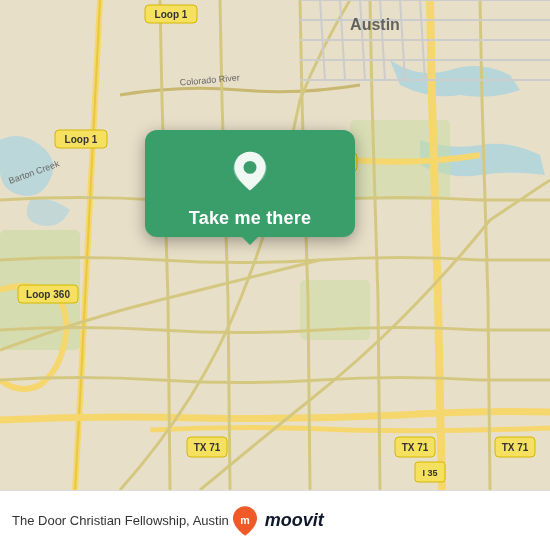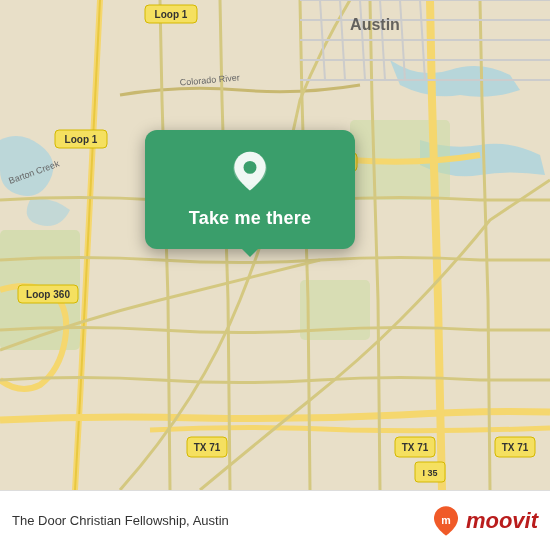--- a/index.html
+++ b/index.html
@@ -22,58 +22,58 @@
 
     
     #bottom-bar {
       width: 550px;
       height: 60px;
       background: #fff;
       border-top: 1px solid #ddd;
       display: flex;
       align-items: center;
       padding: 0 12px;
-      justify-content: space-between;
+      justify-content: flex-start;
     }
 
     #location-text {
       font-size: 13px;
       color: #333;
     }
 
     #moovit-logo {
       display: flex;
       align-items: center;
       gap: 4px;
     }
 
     #moovit-icon {
       width: 32px;
       height: 32px;
     }
 
     #moovit-wordmark {
-      font-size: 22px;
+      font-size: 18px;
       font-weight: bold;
-      color: #b91c1c;
+      color: #0f172a;
       font-style: italic;
     }
 
     
     #popup-card {
       position: absolute;
       top: 130px;
       left: 145px;
       width: 210px;
       background: #3a9e6b;
       border-radius: 12px;
       display: flex;
       flex-direction: column;
       align-items: center;
-      padding: 18px 20px 20px;
+      padding: 18px 20px 8px;
       box-shadow: 0 4px 16px rgba(0,0,0,0.35);
       z-index: 10;
     }
 
     #popup-card::after {
       content: '';
       position: absolute;
       bottom: -18px;
       left: 50%;
       transform: translateX(-50%);

